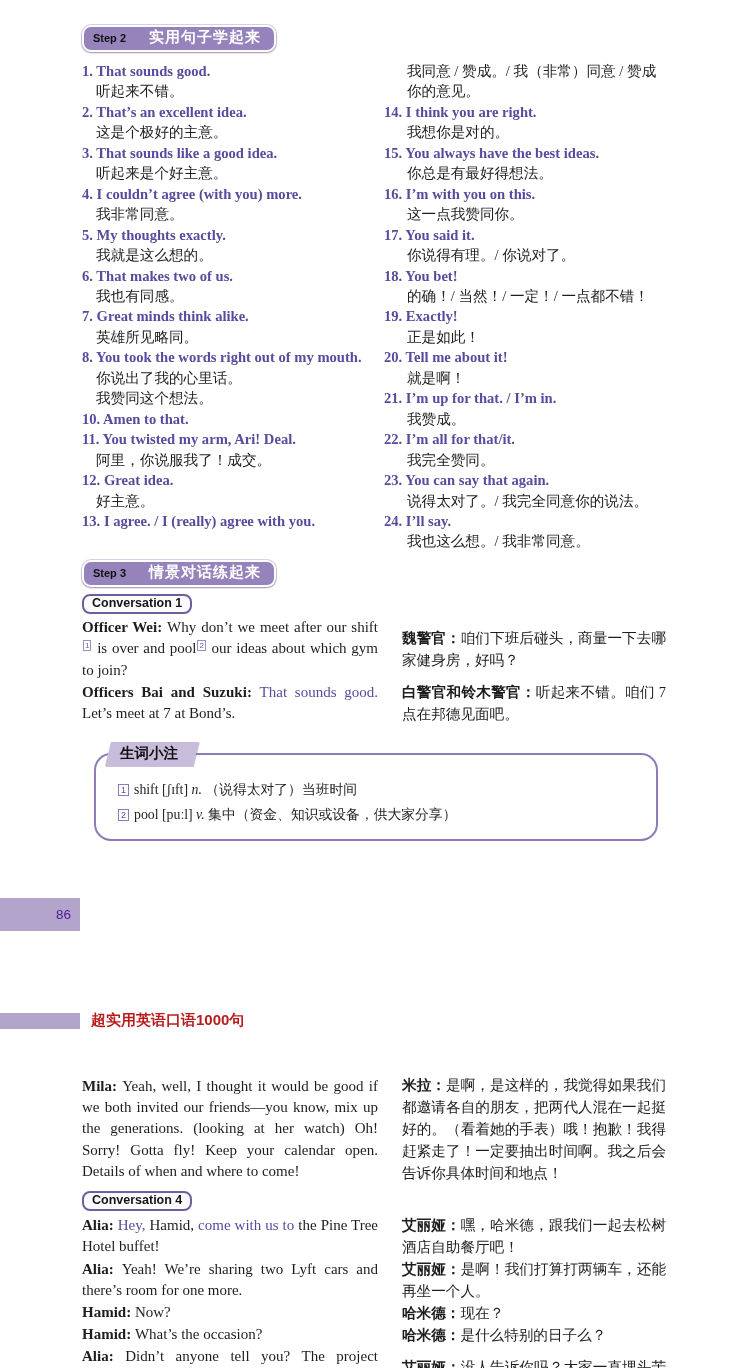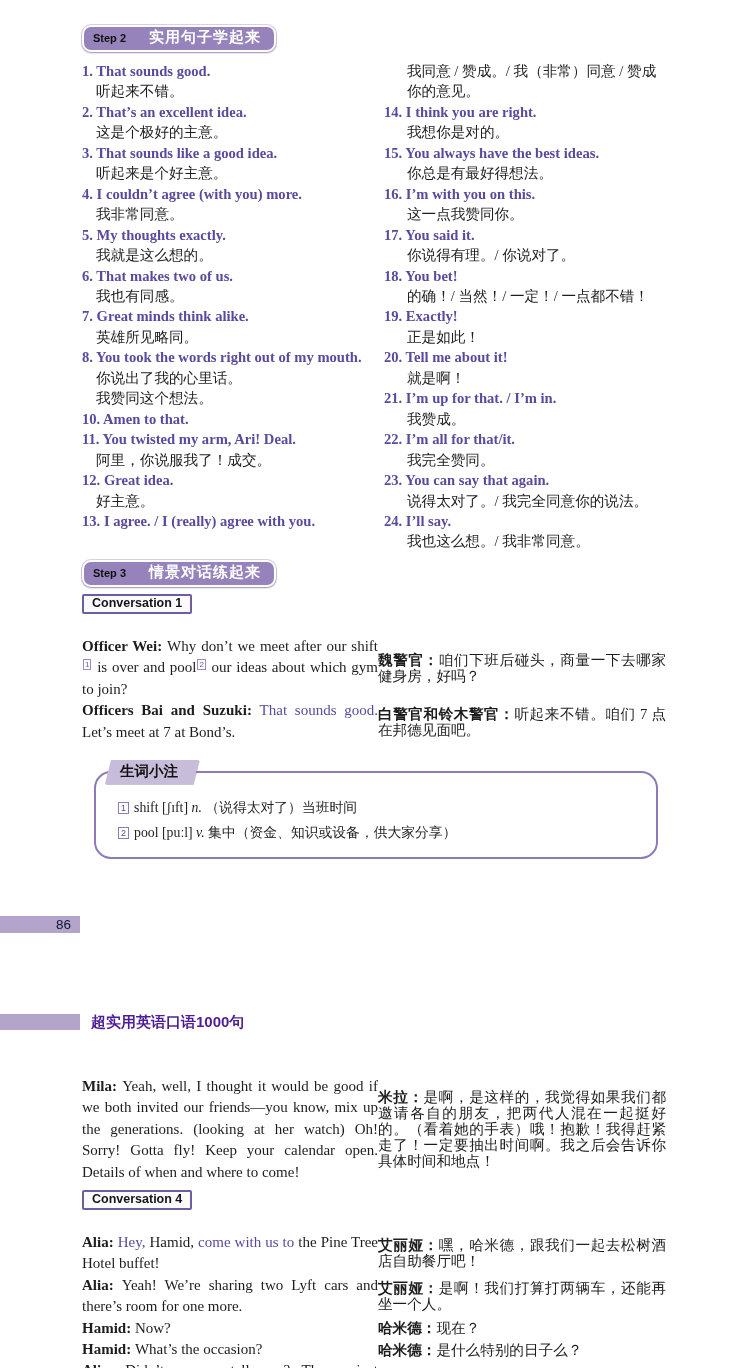--- a/index.html
+++ b/index.html
@@ -38,32 +38,32 @@
   }
   .phrase-zh { font-size: 14.6px; line-height: 20.45px; padding-left: 14px; }
   .col-right .phrase-zh { padding-left: 23px; }
   .phrase-zh.cont { padding-left: 23px; }
 
   .step3-wrap { margin-top: 8px; }
 
   
   .conv-badge {
     display: inline-block;
-    border: 2px solid #6f5da2; border-radius: 2px;
+    border: 2px solid #6f5da2; border-radius: 8px;
     background: #fbfafd;
     padding: 0 8px 2px;
     font-family: "Liberation Sans", sans-serif;
     font-weight: bold; font-size: 12.5px; color: #141414;
-    margin: 7px 0 22px;
+    margin: 7px 0 3px;
   }
 
   
   .turn { display: flex; align-items: center; }
   .turn-en { width: 296px; font-size: 15px; line-height: 21.4px; text-align: justify; }
-  .turn-zh { flex: 1; font-size: 14.6px; line-height: 16px; text-align: justify; }
+  .turn-zh { flex: 1; margin-left: 24px; font-size: 14.6px; line-height: 22px; text-align: justify; }
   .seg-n {}
   .seg-b { font-weight: bold; }
   .seg-p { color: var(--tpurple, #5a4a9e); font-weight: normal; }
   .seg-i { font-style: italic; }
   .seg-sup {
     display: inline-block; font-size: 8px; line-height: 9px;
     border: 1px solid #9a8cbf; color: #6a5aa8;
     padding: 0 1px; margin: 0 1px; vertical-align: 5px;
     font-family: "Liberation Sans", sans-serif;
   }
@@ -92,35 +92,35 @@
   .note-num {
     display: inline-block; font-size: 9px; line-height: 10px;
     border: 1px solid #8d7ab6; color: #5a4a9e;
     padding: 0 2px; margin-right: 5px; vertical-align: 1px;
     font-family: "Liberation Sans", sans-serif;
   }
 
   
   .page-bar {
     margin-top: 57px;
-    width: 80px; height: 17px;
+    width: 80px; height: 33px;
     background: var(--barpurple, #b2a4cb);
     display: flex; align-items: center; justify-content: flex-end;
     padding-right: 9px;
     font-family: "Liberation Sans", sans-serif;
-    font-size: 13.5px; color: #0f172a;
+    font-size: 13.5px; color: #4c1d95;
   }
 
   
   .page2-header { margin-top: 80px; display: flex; align-items: center; }
   .page2-header .hbar { width: 80px; height: 16px; background: var(--barpurple, #b2a4cb); }
   .page2-header .htitle {
     margin-left: 11px;
     font-family: "Liberation Sans", sans-serif;
-    font-weight: bold; font-size: 15px; color: #4c1d95;
+    font-weight: bold; font-size: 15px; color: #b91c1c;
   }
 
   .content2 { padding: 44px 84px 0 82px; }
 </style>
 </head>
 <body>
 
 <div class="content">
 
   <div class="step-badge">

